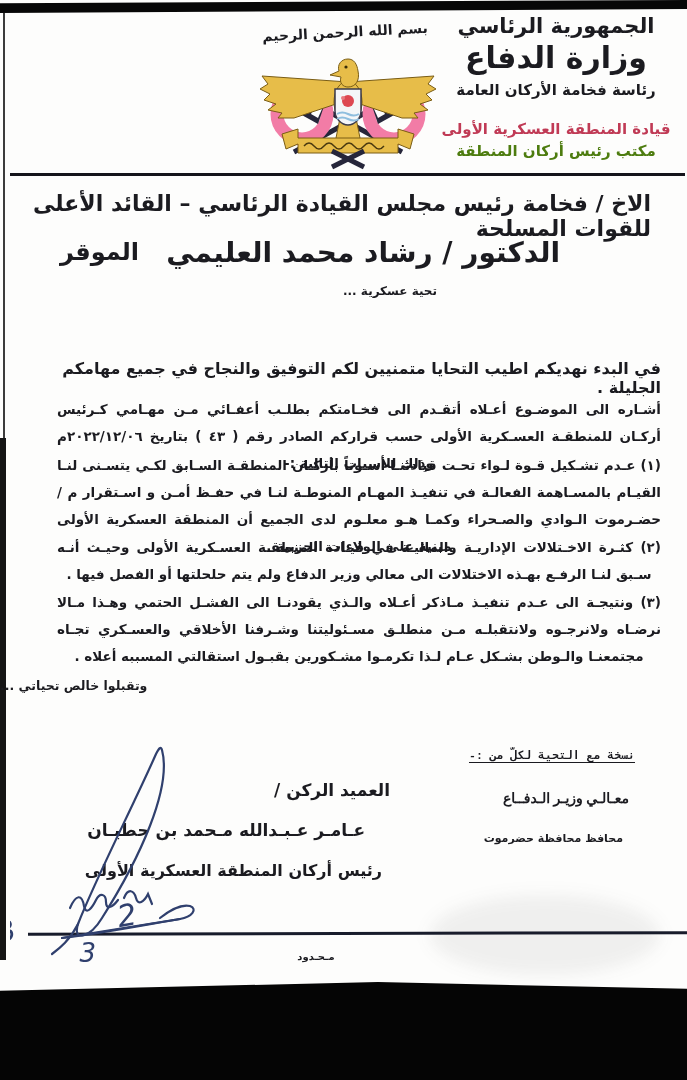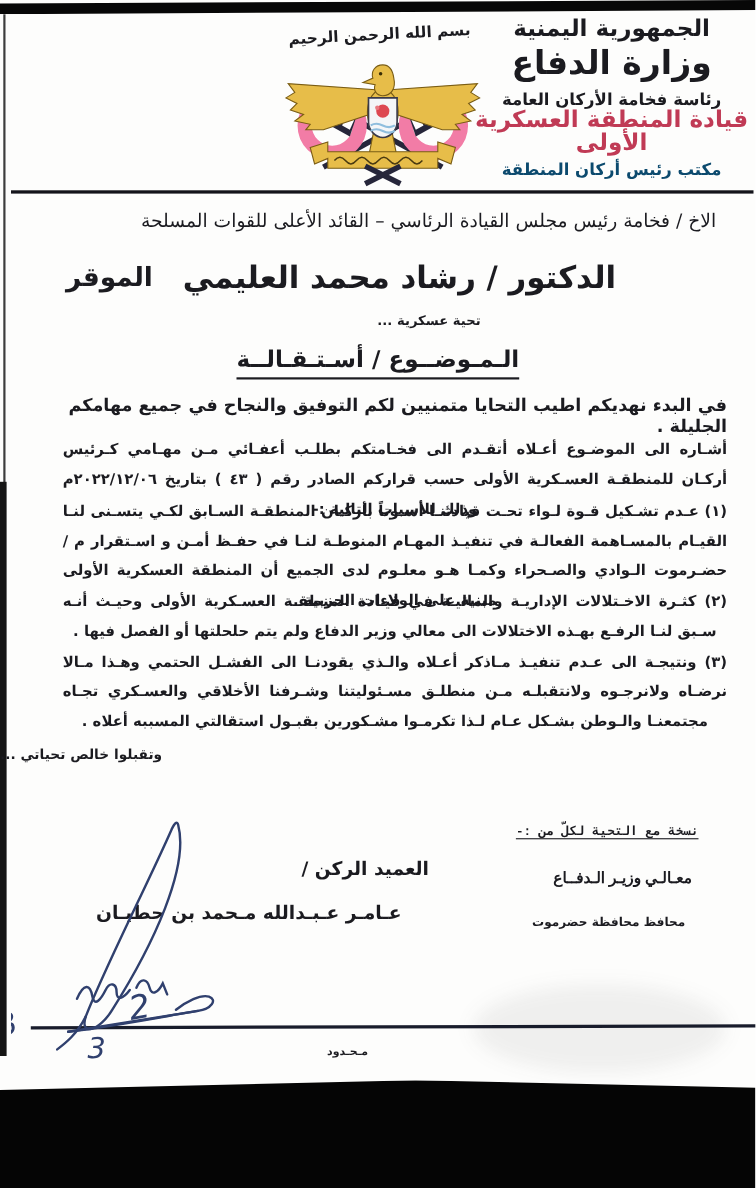--- a/index.html
+++ b/index.html
@@ -16,27 +16,27 @@
     clip-path:polygon(0 9%,55% 0,100% 7%,100% 100%,0 100%);}
   .scan-left-thin{top:13px;left:3px;width:2px;height:430px;background:#3c3c3c;}
   .scan-left-thick{top:438px;left:0;width:6px;height:522px;background:#151515;}
   .smudge{top:895px;left:430px;width:230px;height:80px;border-radius:50%;
     background:rgba(60,60,60,.07);filter:blur(8px);}
   
   .org-block{top:14px;right:6px;width:250px;text-align:center;line-height:1;}
   .org1{font-size:21px;font-weight:bold;letter-spacing:0;margin:2px 0 0;}
   .org2{font-size:30px;font-weight:bold;margin:6px 0 0;}
   .org3{font-size:15px;font-weight:bold;margin:10px 0 0;}
-  .red1{font-size:21px;font-weight:bold;margin:0 0 0;}
+  .red1{font-size:15px;font-weight:bold;margin:24px 0 0;}
   .red2{font-size:15px;font-weight:bold;margin:7px 0 0;}
   .bismillah{top:24px;left:260px;width:170px;text-align:center;
     font-size:14px;font-weight:bold;transform:rotate(-3deg);}
   .rule1{top:173px;left:10px;right:2px;height:3px;background:#14141b;}
   
-  .addr1{top:191px;right:36px;left:24px;text-align:right;font-size:17px;font-weight:normal;}
+  .addr1{top:191px;right:36px;left:24px;text-align:right;font-size:22px;font-weight:bold;}
   .addr-name{top:236px;right:127px;font-size:28px;font-weight:bold;}
   .honorific{top:238px;left:60px;font-size:24px;font-weight:bold;}
   .salute{top:284px;right:250px;font-size:12px;font-weight:bold;}
   
   .subject{top:315px;left:0;right:0;text-align:center;font-size:21px;font-weight:bold;}
   .subject span{border-bottom:2.5px solid #1b1b20;padding-bottom:4px;}
   
   .greeting{top:359px;right:26px;left:26px;text-align:right;font-size:16px;font-weight:bold;}
   .para{right:26px;left:33px;font-size:13.5px;font-weight:bold;line-height:27px;
     text-align:justify;text-align-last:center;margin-left:24px;}
@@ -62,25 +62,25 @@
 <body>
 
 <div class="page">
 
   <div class="abs scan-top"></div>
   <div class="abs scan-left-thin"></div>
   <div class="abs scan-left-thick"></div>
   <div class="abs smudge"></div>
 
   <div class="abs org-block">
-    <div class="org1">الجمهورية اليمنية</div>
+    <div class="org1">الجمهورية الرئاسي</div>
     <div class="org2">وزارة الدفاع</div>
     <div class="org3">رئاسة فخامة الأركان العامة</div>
     <div class="red1" style="color:#c03a55">قيادة المنطقة العسكرية الأولى</div>
-    <div class="red2" style="color:#0c4a6e">مكتب رئيس أركان المنطقة</div>
+    <div class="red2" style="color:#4d7c0f">مكتب رئيس أركان المنطقة</div>
   </div>
 
   <div class="abs bismillah">بسم الله الرحمن الرحيم</div>
 
   <svg class="abs" style="left:252px;top:56px" width="192" height="114" viewBox="0 0 192 114">
 
     <line x1="30" y1="30" x2="150" y2="96" stroke="#26263a" stroke-width="5"></line>
     <line x1="162" y1="30" x2="42" y2="96" stroke="#26263a" stroke-width="5"></line>
 
     <circle cx="50" cy="58" r="25" fill="none" stroke="#f27ca6" stroke-width="13"></circle>
@@ -113,37 +113,35 @@
     <line x1="112" y1="95" x2="80" y2="111" stroke="#26263a" stroke-width="5"></line>
   </svg>
 
   <div class="abs rule1"></div>
 
   <div class="abs addr1">الاخ / فخامة رئيس مجلس القيادة الرئاسي – القائد الأعلى للقوات المسلحة</div>
   <div class="abs addr-name">الدكتور / رشاد محمد العليمي</div>
   <div class="abs honorific">الموقر</div>
   <div class="abs salute">تحية عسكرية ...</div>
 
-  <div class="abs subject">
-    <span>الـمـوضــوع / أسـتـقـالــة</span>
-  </div>
 
   <div class="abs greeting">في البدء نهديكم اطيب التحايا متمنيين لكم التوفيق والنجاح في جميع مهامكم الجليلة .</div>
   <div class="abs para p-intro">أشـاره الى الموضـوع أعـلاه أتقـدم الى فخـامتكم بطلـب أعفـائي مـن مهـامي كـرئيس أركـان للمنطقـة العسـكرية الأولى حسب قراركم الصادر رقم ( ٤٣ ) بتاريخ ٢٠٢٢/١٢/٠٦م وذلك للأسباب التالية :-</div>
   <div class="abs para p-r1">(١) عـدم تشـكيل قـوة لـواء تحـت قيادتنـا أسـوتاً بأركـان المنطقـة السـابق لكـي يتسـنى لنـا القيـام بالمسـاهمة الفعالـة في تنفيـذ المهـام المنوطـة لنـا في حفـظ أمـن و اسـتقرار م / حضـرموت الـوادي والصـحراء وكمـا هـو معلـوم لدى الجميع أن المنطقة العسكرية الأولى مبنية على الولاءات الحزبية .</div>
   <div class="abs para p-r2">(٢) كثـرة الاخـتلالات الإداريـة والماليـة في قيـادة المنطقـة العسـكرية الأولى وحيـث أنـه سـبق لنـا الرفـع بهـذه الاختلالات الى معالي وزير الدفاع ولم يتم حلحلتها أو الفصل فيها .</div>
   <div class="abs para p-r3">(٣) ونتيجـة الى عـدم تنفيـذ مـاذكر أعـلاه والـذي يقودنـا الى الفشـل الحتمي وهـذا مـالا نرضـاه ولانرجـوه ولانتقبلـه مـن منطلـق مسـئوليتنا وشـرفنا الأخلاقي والعسـكري تجـاه مجتمعنـا والـوطن بشـكل عـام لـذا تكرمـوا مشـكورين بقبـول استقالتي المسببه أعلاه .</div>
   <div class="abs closing">وتقبلوا خالص تحياتي ...</div>
 
   <div class="abs cc-h">نسخة مع التحية لكلّ من :-</div>
   <div class="abs cc-1">معـالـي وزيـر الـدفــاع</div>
   <div class="abs cc-2">محافظ محافظة حضرموت</div>
 
   <div class="abs sig-rank">العميد الركن /</div>
   <div class="abs sig-name">عـامـر عـبـدالله مـحمد بن حطيـان</div>
+  <div class="abs sig-title">رئيس أركان المنطقة العسكرية الأولى</div>
 
   <div class="abs rule2"></div>
   <div class="abs classification">مـحـدود</div>
 
   <svg class="abs" style="left:10px;top:740px;z-index:5" width="420" height="235" viewBox="0 0 420 235">
     <g stroke="#30406e" stroke-width="2.2" fill="none" stroke-linecap="round">
       <path d="M152 10 C162 48 130 118 92 178 C80 198 62 202 68 184 C86 138 124 64 146 14 C149 8 151 6 152 10"></path>
       <path d="M68 184 C60 200 50 208 42 214"></path>
       <path d="M60 168 c6 -14 12 -14 14 -2 c2 10 8 2 12 -6 c4 -8 10 -6 10 2 c0 8 6 6 12 -2"></path>
       <path d="M114 158 c4 -10 10 -8 12 0 c2 8 8 4 12 -4 l4 10"></path>

